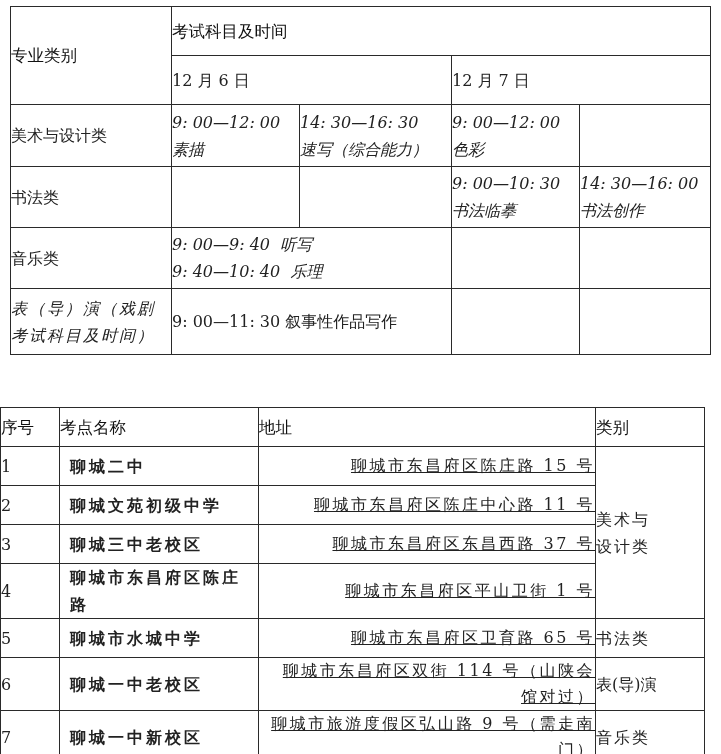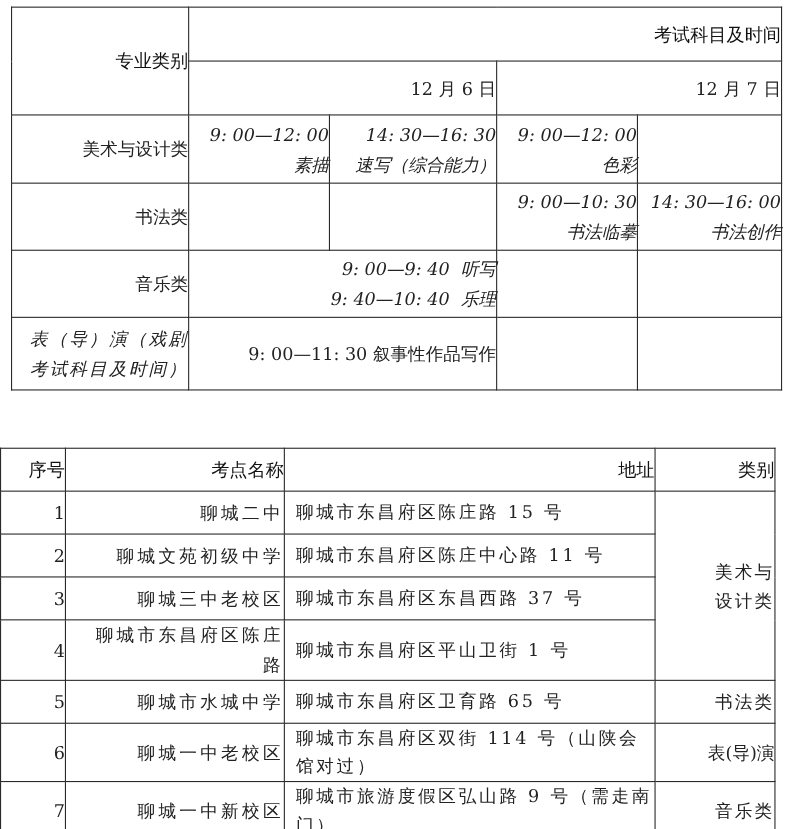--- a/index.html
+++ b/index.html
@@ -1,29 +1,29 @@
 <!DOCTYPE html>
 <html><head>
   <meta charset="utf-8">
   <style>
     html, body { margin: 0; padding: 0; background: #ffffff; }
     body { width: 721px; height: 754px; position: relative; overflow: hidden;
       font-family: "DejaVu Serif", "Liberation Serif", serif; color: #222; }
     table { border-collapse: collapse; position: absolute; table-layout: fixed; }
-    td, th { border: 1.5px solid #2a2a2a; padding: 0; text-align: right; vertical-align: middle;
+    td, th { border: 1.5px solid #2a2a2a; padding: 0; text-align: left; vertical-align: middle;
       font-weight: normal; font-size: 16px; line-height: 27px; color: #222; }
     .hdr { font-family: "DejaVu Sans", "Liberation Sans", sans-serif; font-size: 16.5px; color: #111; }
     .sp { letter-spacing: 2px; }
 
     #schedule { left: 10px; top: 6px; width: 700px; }
     #schedule .line { display: block; font-style: italic; }
 
     #venues { left: 0; top: 407px; width: 704px; }
-    #venues td.left { text-align: right; padding-left: 10px; letter-spacing: 3px; }
-    #venues td.addr { text-align: left; padding-left: 10px; letter-spacing: 2.5px; line-height: 26px; }
+    #venues td.left { text-align: left; padding-left: 10px; letter-spacing: 3px; font-weight: bold; }
+    #venues td.addr { text-align: right; padding-left: 10px; letter-spacing: 2.5px; line-height: 26px; text-decoration: underline; }
     #venues td.num { font-size: 16px; }
   </style>
 </head>
 <body>
 
 <table id="schedule">
   <colgroup>
     <col style="width:161px">
       <col style="width:128px">
       <col style="width:152px">

